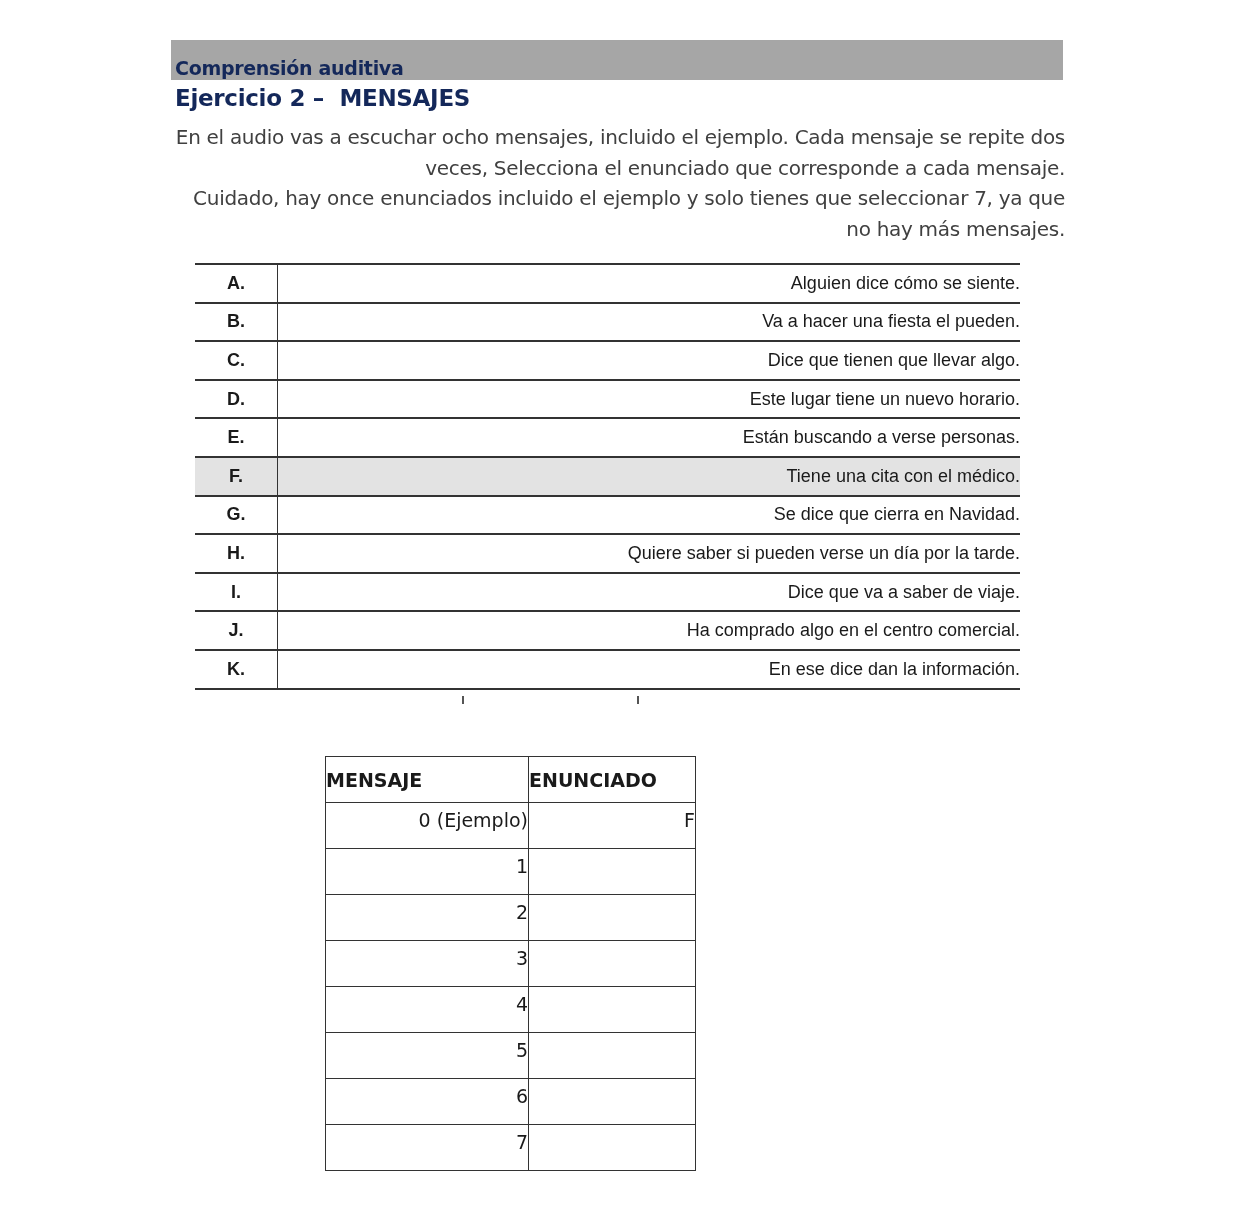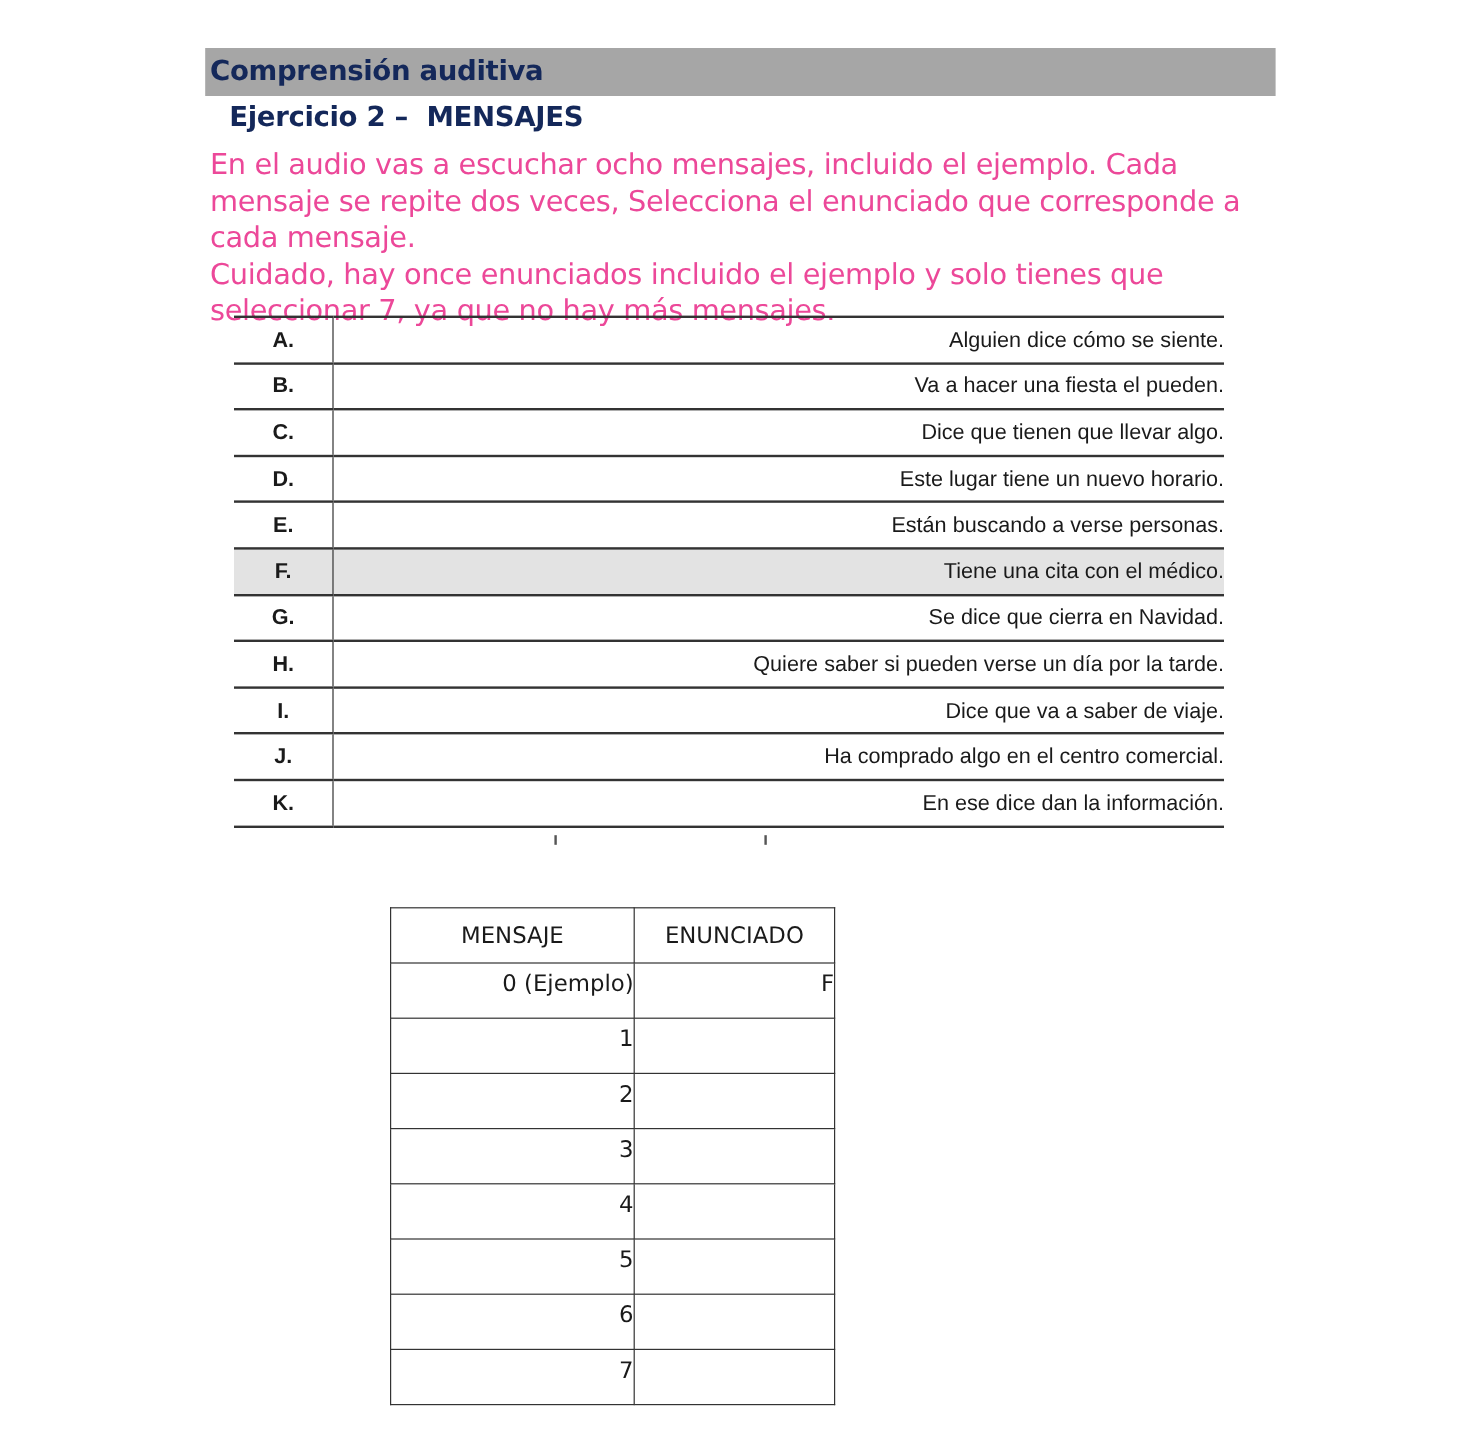--- a/index.html
+++ b/index.html
@@ -2,33 +2,33 @@
 <html><head>
 <meta charset="utf-8">
 <style>
   html, body { margin: 0; padding: 0; background: #ffffff; }
   body { width: 1237px; height: 1210px; position: relative; overflow: hidden; font-family: "Liberation Sans", sans-serif; }
   .section-bar {
     position: absolute; left: 171px; top: 40px; width: 892px; height: 40px;
     background: #a6a6a6;
   }
   .section-title {
-    position: absolute; left: 175px; top: 47px;
-    font-family: "DejaVu Sans", sans-serif; font-weight: bold; font-size: 23px;
+    position: absolute; left: 175px; top: 57px;
+    font-family: "DejaVu Sans", sans-serif; font-weight: bold; font-size: 19px;
     color: #14285a; letter-spacing: -0.3px;
   }
   .exercise-title {
     position: absolute; left: 175px; top: 85px;
     font-family: "DejaVu Sans", sans-serif; font-weight: bold; font-size: 23px;
-    color: #14285a; letter-spacing: -0.3px; white-space: pre; margin-left: 16px;
+    color: #14285a; letter-spacing: -0.3px; white-space: pre;
   }
   .instructions {
     position: absolute; left: 175px; top: 122px; width: 890px;
-    font-family: "DejaVu Sans", sans-serif; font-size: 24px; line-height: 30.5px;
-    color: #ec4899; letter-spacing: -0.3px;
+    font-family: "DejaVu Sans", sans-serif; font-size: 20px; line-height: 30.5px;
+    color: #404040; letter-spacing: -0.3px; text-align: right;
   }
   .instructions p { margin: 0; }
 
   table.statements {
     position: absolute; left: 195px; top: 263px; width: 825px;
     border-collapse: collapse; font-family: "Liberation Sans", sans-serif;
   }
   table.statements td {
     height: 36.6px; padding: 0; font-size: 18px; color: #1a1a1a;
     border-top: 2px solid #333; border-bottom: 2px solid #333; text-align: right;
@@ -41,21 +41,21 @@
 
   .tick { position: absolute; top: 696px; width: 2px; height: 8px; background: #555; }
 
   table.answers {
     position: absolute; left: 325px; top: 756px; width: 371px;
     border-collapse: collapse; font-family: "DejaVu Sans", sans-serif;
   }
   table.answers th, table.answers td {
     border: 1.5px solid #333; height: 45px; padding: 0; font-size: 19px; color: #1a1a1a; text-align: right;
   }
-  table.answers th { font-weight: normal; text-align: center; }
+  table.answers th { font-weight: bold; text-align: left; }
   table.answers th.col1, table.answers td.col1 { width: 191px; }
   table.answers td { vertical-align: top; padding: 6px 0 0 11px; height: 39px; }
   table.answers td.col2 { padding-left: 11px; }
 </style>
 </head>
 <body>
 
 <div class="section-bar"></div>
 <div class="section-title">Comprensión auditiva</div>
 <div class="exercise-title">Ejercicio 2 –  MENSAJES</div>

